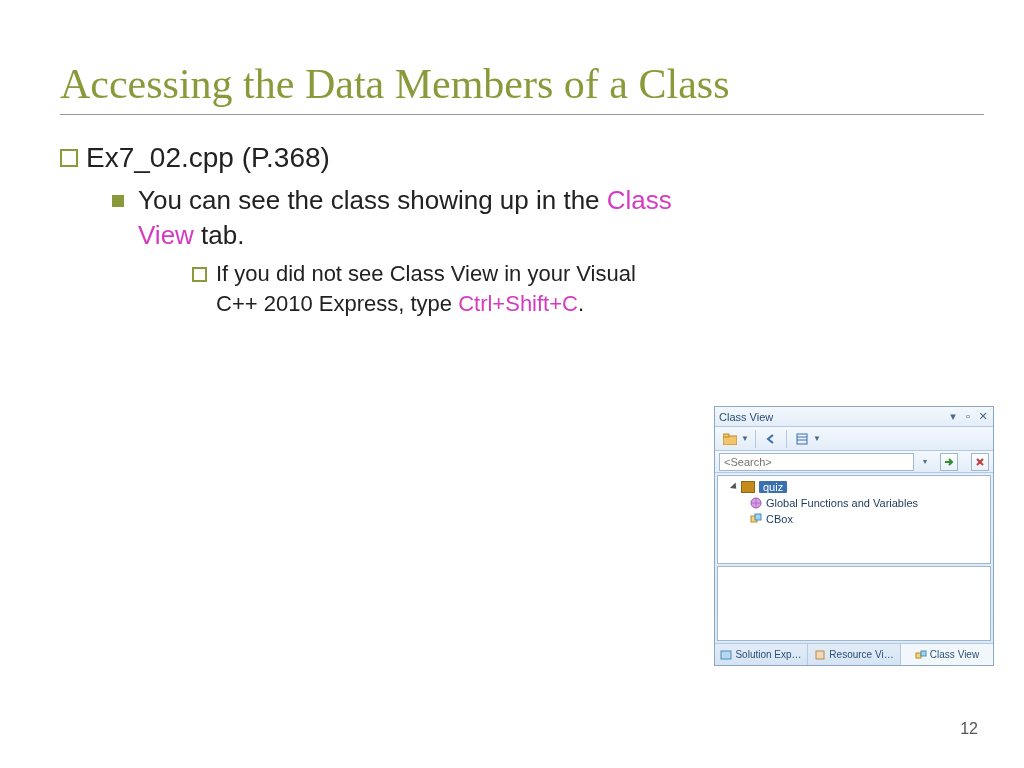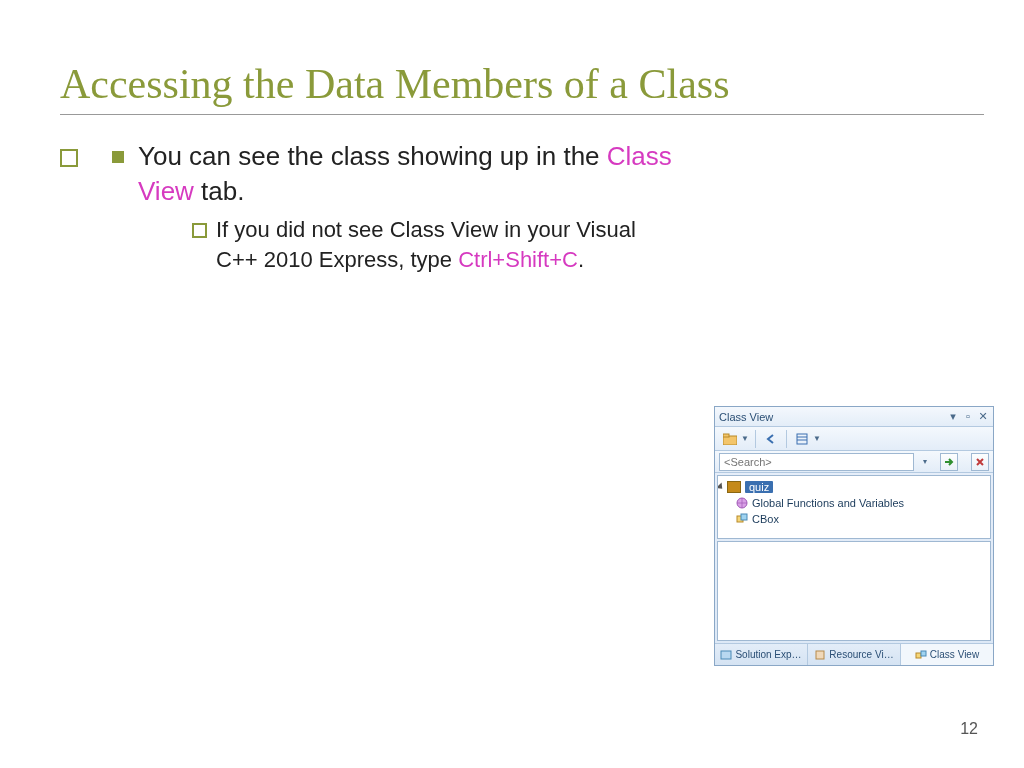--- a/index.html
+++ b/index.html
@@ -151,22 +151,22 @@
   .sq-btn {
     width: 18px; height: 18px;
     display:flex; align-items:center; justify-content:center;
     border: 1px solid #9fb8d2;
     background: linear-gradient(#fdfefe,#eaf1f9);
   }
   .cv-tree {
     background: #fff;
     border: 1px solid #9fb8d2;
     margin: 2px;
-    height: 64px;
-    padding: 3px 0;
+    height: 89px;
+    padding: 3px 14px;
     overflow: hidden;
   }
   .tree-row {
     display: flex; align-items: center; gap: 4px;
     height: 16px;
     white-space: nowrap;
   }
   .tree-indent1 { padding-left: 18px; }
   .twisty {
     width: 0; height: 0;
@@ -213,20 +213,21 @@
   .cv-tab .tabico { width:12px; height:12px; }
 </style>
 </head>
 <body>
 
 <div class="slide">
   <h1 class="title">Accessing the Data Members of a Class</h1>
 
   <ul class="lvl1">
     <li>
+      <span>Ex7_02.cpp (P.368)</span>
       <ul class="lvl2">
         <li>
           <span>You can see the class showing up in the </span><span class="pink">Class View</span><span> tab.</span>
           <ul class="lvl3">
             <li>
               <span>If you did not see Class View in your Visual C++ 2010 Express, type </span><span class="pink">Ctrl+Shift+C</span><span>.</span>
             </li>
           </ul>
         </li>
       </ul>

